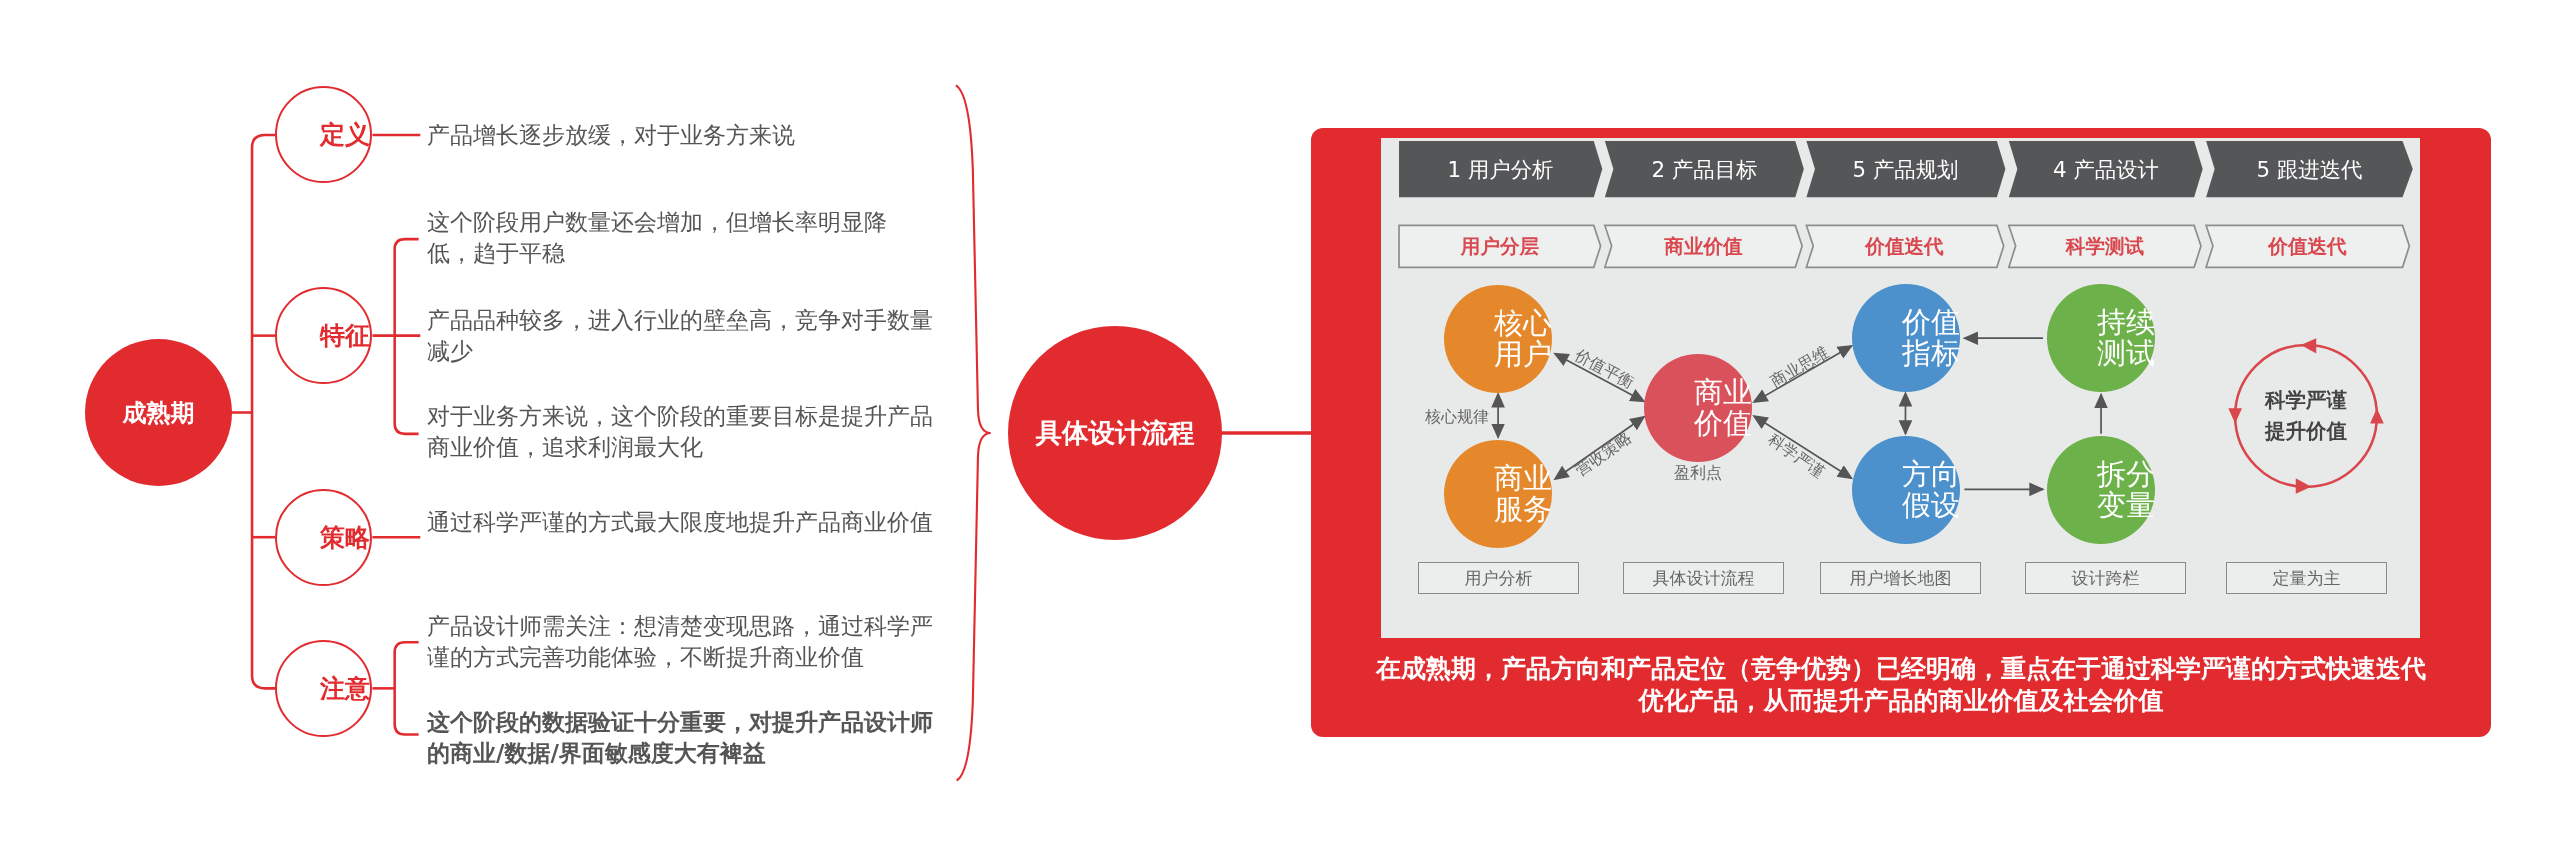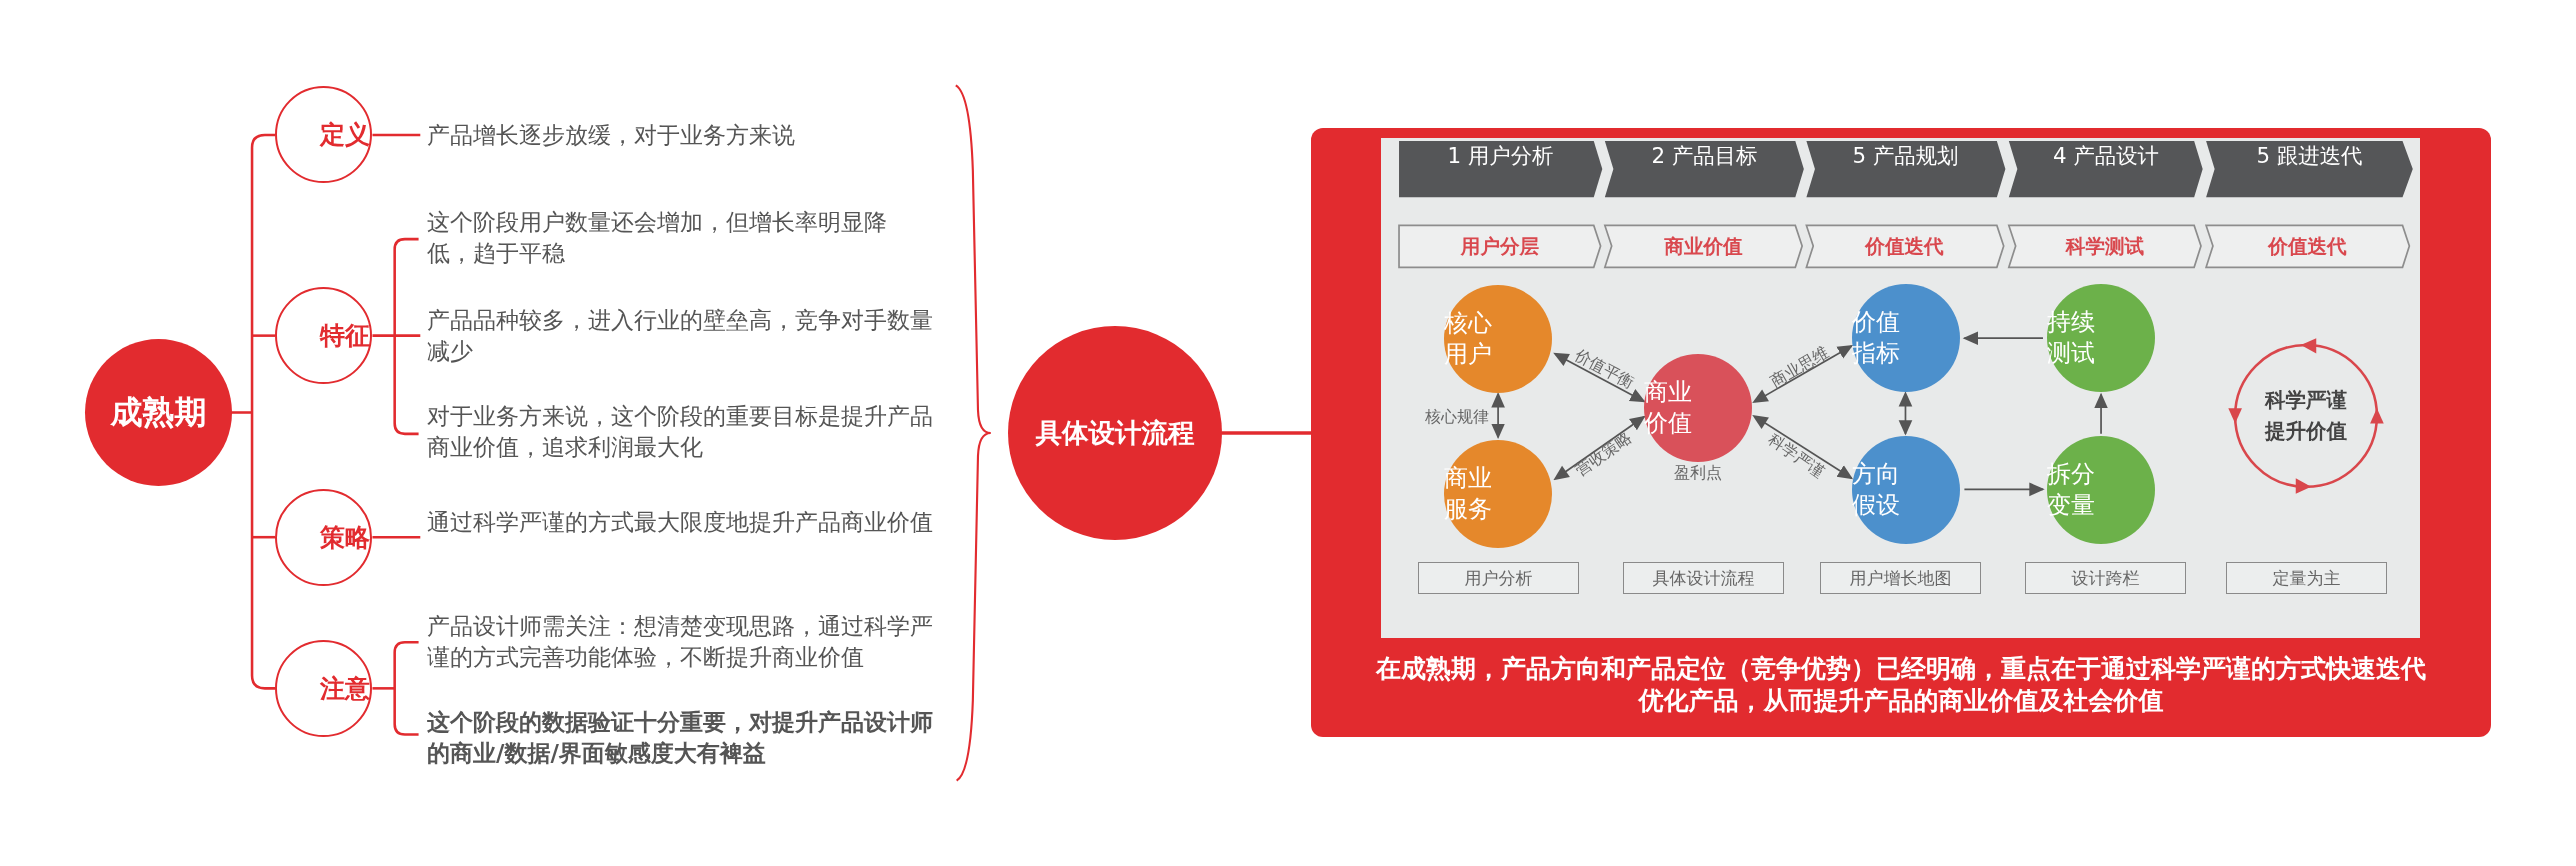--- a/index.html
+++ b/index.html
@@ -8,26 +8,26 @@
   svg.lines { position:absolute; left:0; top:0; width:2576px; height:866px; pointer-events:none; }
   .root { position:absolute; border-radius:50%; background:#E22B2F; color:#fff; display:flex;
           align-items:center; justify-content:center; font-weight:bold; }
   .cat { position:absolute; width:97px; height:97px; border-radius:50%; border:2.6px solid #E22B2F;
          box-sizing:border-box; background:#fff; color:#E22B2F; font-weight:bold; font-size:25px;
          display:flex; align-items:center; justify-content:flex-end; }
   .note { position:absolute; left:427px; width:512px; color:#555; font-size:23px; line-height:31px; }
   .panel { position:absolute; left:1311px; top:128px; width:1180px; height:609px; background:#E22B2F; border-radius:12px; }
   .gray { position:absolute; left:1381px; top:138px; width:1039px; height:500px; background:#E8EAEA; }
   .step { position:absolute; top:141px; height:56px; background:#555658; color:#fff; font-size:21.4px;
-          display:flex; align-items:flex-start; justify-content:center; }
+          display:flex; align-items:center; justify-content:center; }
   .step span { position:relative; }
   .sub { position:absolute; top:225px; height:42px; color:#D9484E; font-size:19.6px; font-weight:bold;
          display:flex; align-items:center; justify-content:center; }
-  .node { position:absolute; width:108px; height:108px; border-radius:50%; color:#fff; font-size:24px;
-          line-height:31px; display:flex; align-items:center; justify-content:flex-start; text-align:center; }
+  .node { position:absolute; width:108px; height:108px; border-radius:50%; color:#fff; font-size:29px;
+          line-height:31px; display:flex; align-items:center; justify-content:flex-end; text-align:center; }
   .orange { background:#E5882B; }
   .redn { background:#D9515A; }
   .blue { background:#4C90CC; }
   .green { background:#6CB14A; }
   .tool { position:absolute; top:562px; height:32px; border:1.7px solid #8a8a8a; box-sizing:border-box;
           color:#666; font-size:17px; display:flex; align-items:center; justify-content:center; background:#ECEEEE; }
   .edge-label { position:absolute; color:#666; font-size:16px; white-space:nowrap; }
   .caption { position:absolute; left:1311px; top:653px; width:1180px; color:#fff; font-weight:bold;
              font-size:25px; line-height:32px; text-align:center; }
   .cycle-text { position:absolute; color:#444; font-size:20.5px; font-weight:bold; line-height:31px; text-align:center; }
@@ -53,21 +53,21 @@
 
     <line x1="436" y1="806" x2="462" y2="806"></line>
     <path d="M490 752 H474 Q462 752 462 764 V848 Q462 860 474 860 H490"></path>
 
     <path d="M1119 100 Q1136 110 1139 200 L1145 480 Q1146 507 1160 507 M1160 507 Q1146 507 1145 534 L1139 820 Q1136 905 1120 914" stroke-width="2.5"></path>
 
     <line x1="1430" y1="507" x2="1535" y2="507" stroke-width="4"></line>
   </g>
 </svg>
 
-<div class="root" style="left:85px; top:339px; width:147px; height:147px; font-size:32px;">
+<div class="root" style="left:85px; top:339px; width:147px; height:147px; font-size:24px;">
   <span>成熟期</span>
 </div>
 
 <div class="cat" style="left:275px; top:86px;">
   <span>定义</span>
 </div>
 <div class="cat" style="left:275px; top:287px;">
   <span>特征</span>
 </div>
 <div class="cat" style="left:275px; top:489px;">

